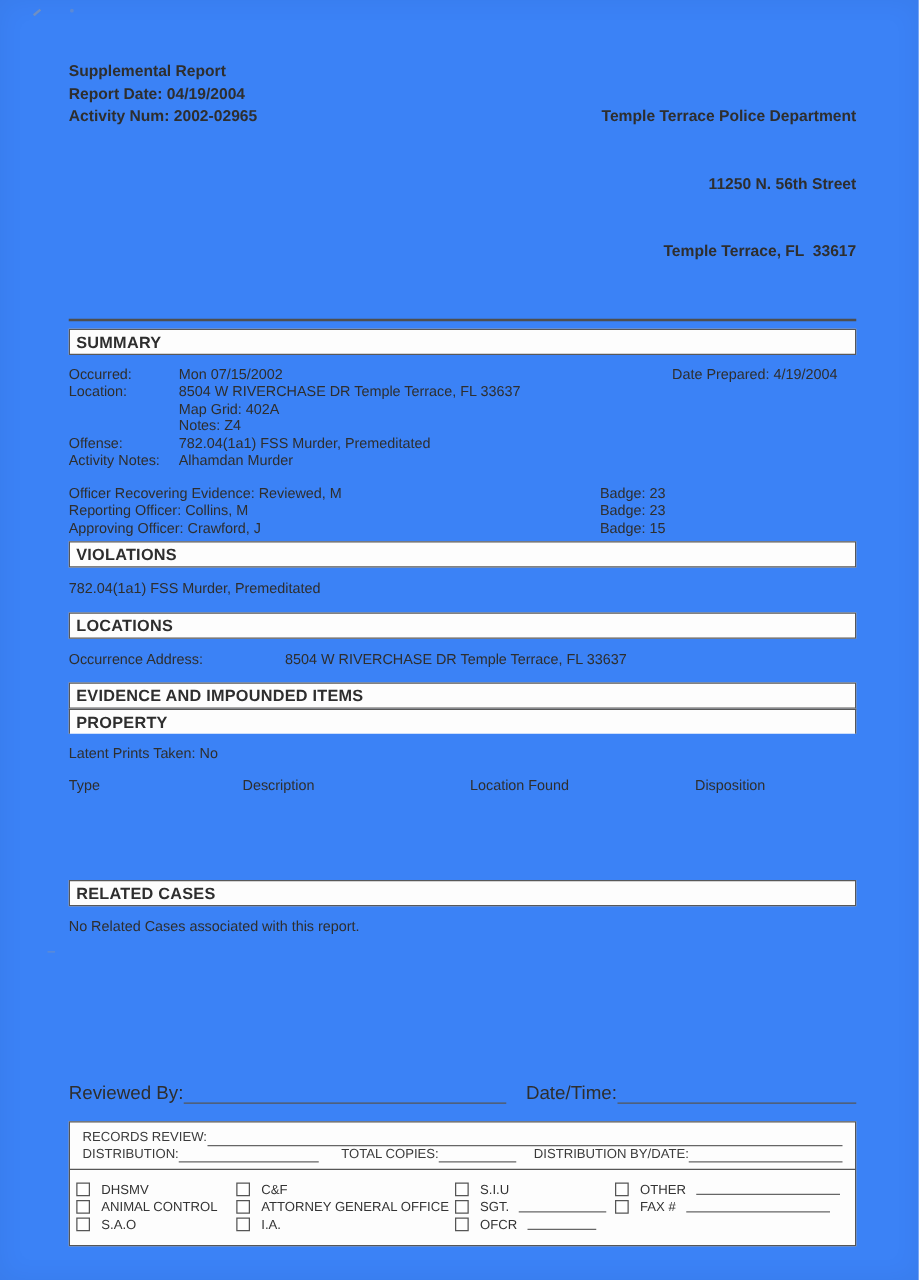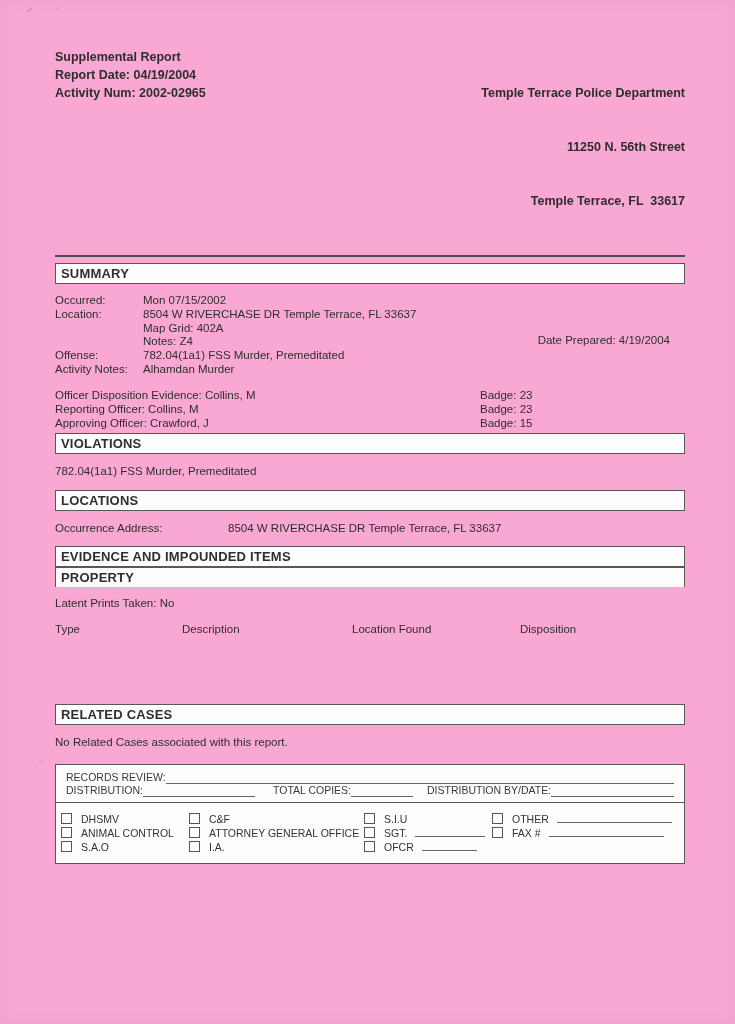--- a/index.html
+++ b/index.html
@@ -6,21 +6,21 @@
   body {
     width: 735px; height: 1024px;
     background: #ffffff;
     font-family: "Liberation Sans", sans-serif;
     color: #2e2e2e;
     position: relative;
     overflow: hidden;
   }
   .page {
     position: absolute; inset: 0;
-    background: #f9a8d4;
+    background: #3b82f6;
     box-shadow: inset 0 0 22px rgba(0,0,0,0.05);
   }
   .content {
     position: absolute; left: 55px; top: 48px; width: 630px;
   }
   
   .artifact { position: absolute; background: #9a9a9a; opacity: .55; }
   .a1 { left: 26px; top: 9px; width: 7px; height: 1.5px; transform: rotate(-40deg); }
   .a2 { left: 56px; top: 7px; width: 3px; height: 3px; border-radius: 50%; opacity: .35; }
   .a3 { left: 38px; top: 761px; width: 6px; height: 1px; opacity: .4; }
@@ -45,31 +45,31 @@
   .mt6  { margin-top: 6px; }  .mt9  { margin-top: 3px; }
   .mt10 { margin-top: 10px; } .mt11 { margin-top: 11px; }
   .mt12 { margin-top: 12px; }
 
   .body-txt { font-size: 11.5px; line-height: 13.8px; }
 
   
   .sum-wrap { position: relative; margin-top: 10px; }
   .sum-row { display: flex; }
   .sum-label { width: 88px; flex: none; }
-  .date-prepared { position: absolute; right: 15px; top: 0; margin-top: 40px; }
+  .date-prepared { position: absolute; right: 15px; top: 0; }
 
   
   .pers-row { display: grid; grid-template-columns: 425px auto; line-height: 14px; }
 
   
   .loc-row { display: flex; }
   .loc-label { width: 173px; flex: none; }
 
   
-  .ev-cols { display: grid; grid-template-columns: 127px 170px 168px auto; margin-top: 12px; }
+  .ev-cols { display: grid; grid-template-columns: 127px 170px 168px auto; margin-top: 12px; gap: 12px; }
 
   
   .review-row { display: flex; align-items: flex-end; font-size: 15px; margin-top: 114px; height: 19px; }
   .sig-line { border-bottom: 1px solid #555; height: 14px; }
   .line-reviewed { width: 258px; }
   .gap16 { width: 16px; flex: none; }
   .line-datetime { flex: 1; }
 
   
   .records-box { border: 1.5px solid #565656; margin-top: 14px; height: 98px; background: #fdfdfd; }
@@ -138,21 +138,21 @@
       </div>
       <div class="sum-row">
         <span class="sum-label">Activity Notes:</span>
         <span class="sum-value">Alhamdan Murder</span>
       </div>
       <div class="date-prepared">Date Prepared: 4/19/2004</div>
     </div>
 
     <div class="body-txt mt11">
       <div class="pers-row">
-        <span>Officer Disposition Evidence: Collins, M</span>
+        <span>Officer Recovering Evidence: Reviewed, M</span>
         <span>Badge: 23</span>
       </div>
       <div class="pers-row">
         <span>Reporting Officer: Collins, M</span>
         <span>Badge: 23</span>
       </div>
       <div class="pers-row">
         <span>Approving Officer: Crawford, J</span>
         <span>Badge: 15</span>
       </div>
@@ -185,20 +185,27 @@
       <span>Description</span>
       <span>Location Found</span>
       <span>Disposition</span>
     </div>
 
     <div class="secbox" style="margin-top:67px;">
       <span>RELATED CASES</span>
     </div>
     <div class="body-txt mt11">No Related Cases associated with this report.</div>
 
+    <div class="review-row">
+      <span>Reviewed By:</span>
+      <span class="sig-line line-reviewed"></span>
+      <span class="gap16"></span>
+      <span>Date/Time:</span>
+      <span class="sig-line line-datetime"></span>
+    </div>
 
     <div class="records-box">
       <div class="rec-top">
         <div class="rec-row">
           <span>RECORDS REVIEW:</span>
           <span class="fill-line fl-flex"></span>
         </div>
         <div class="rec-row">
           <span>DISTRIBUTION:</span>
           <span class="fill-line fl-110"></span>

